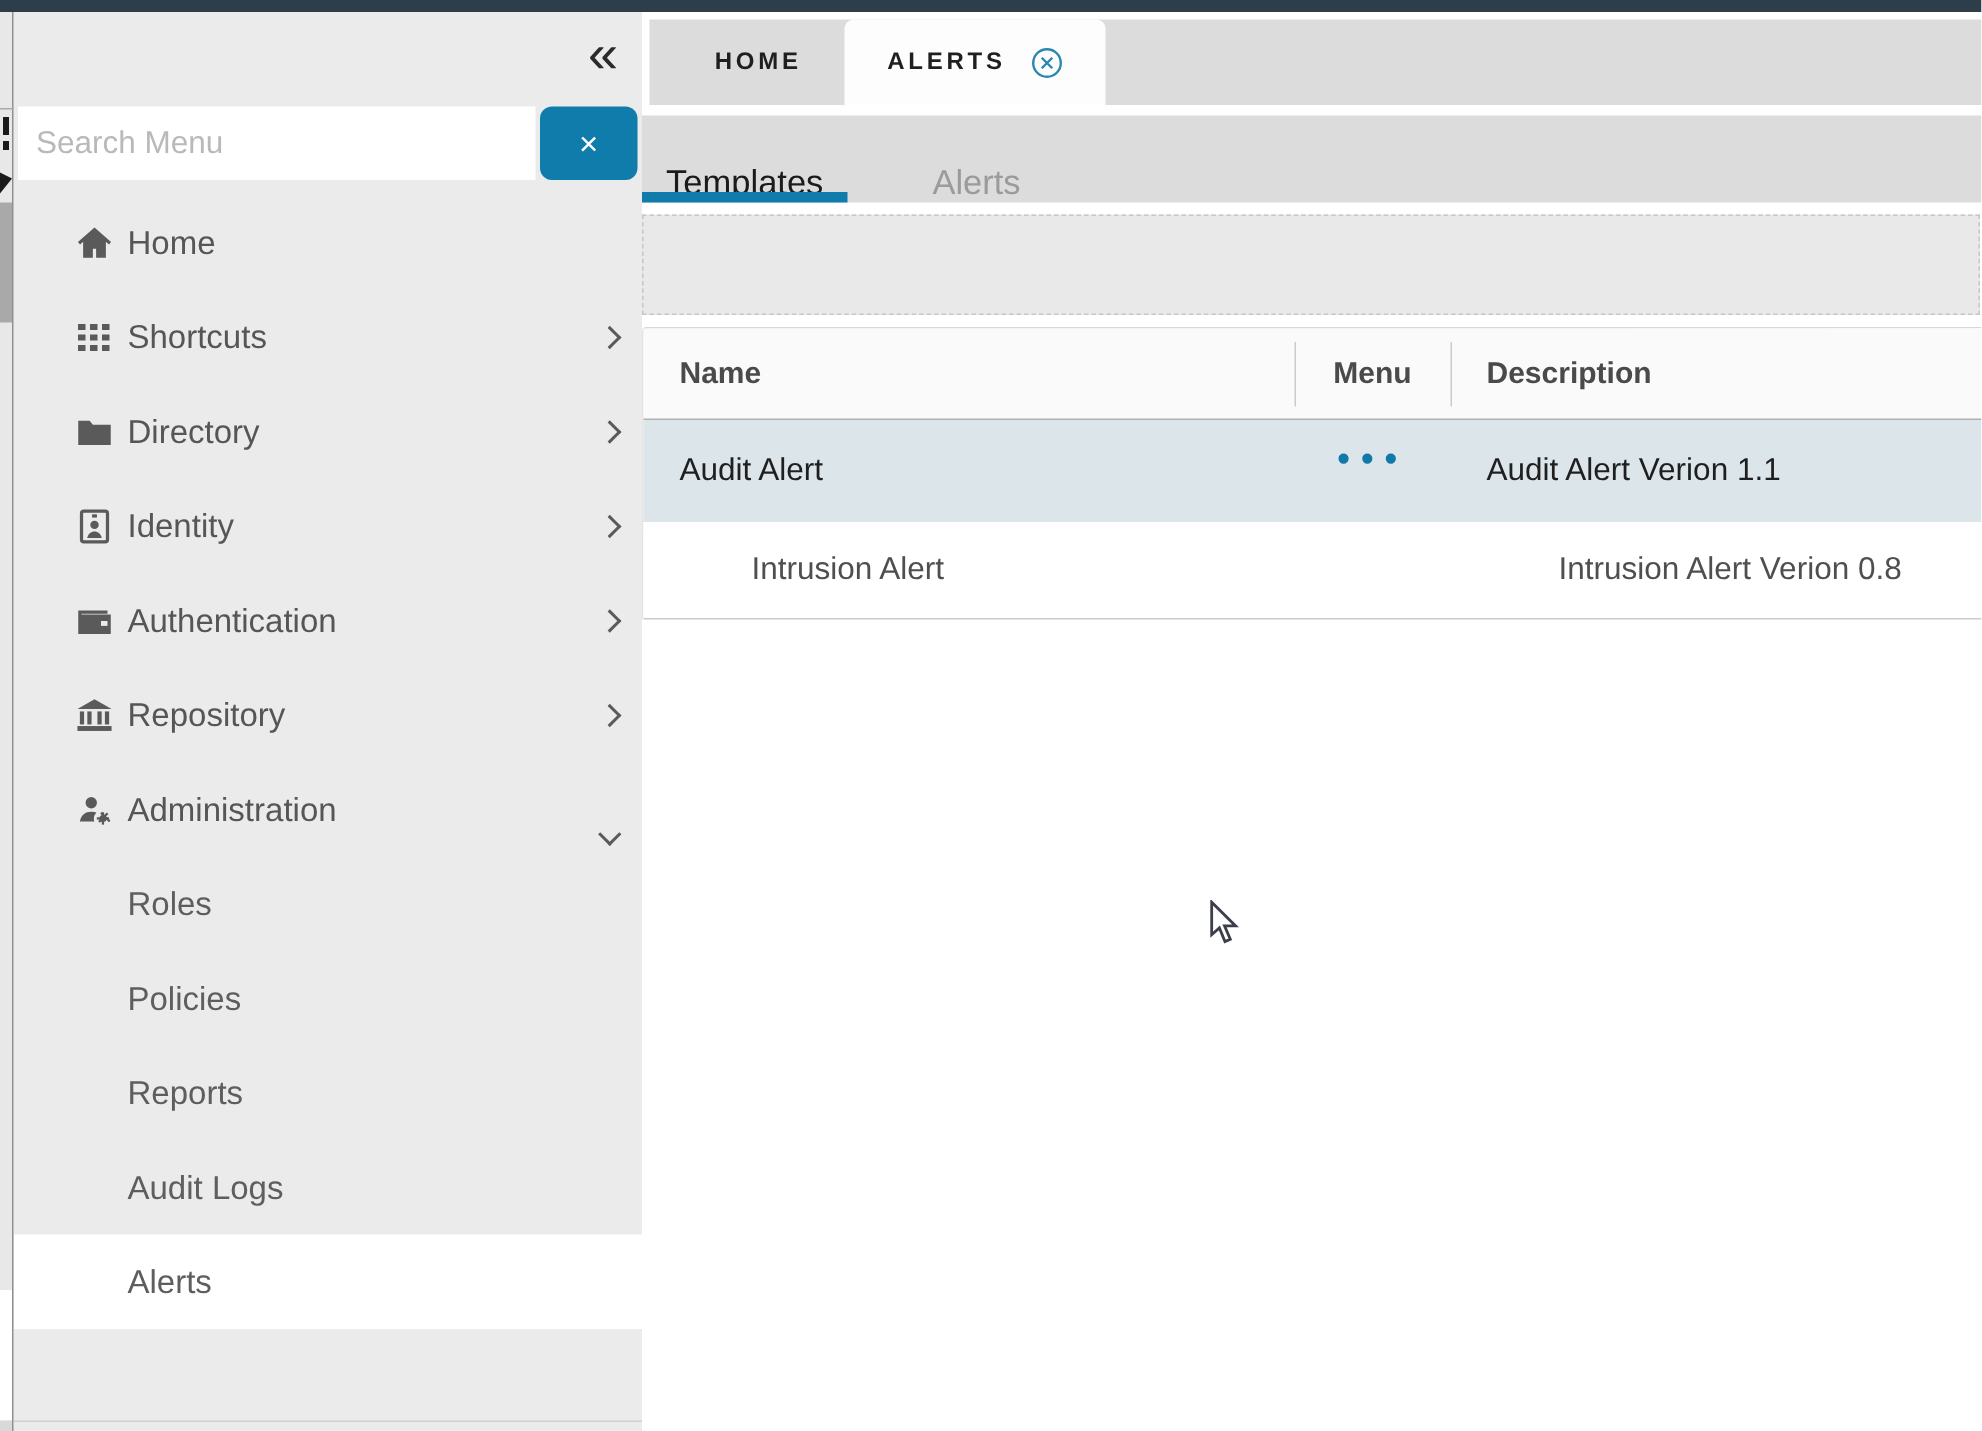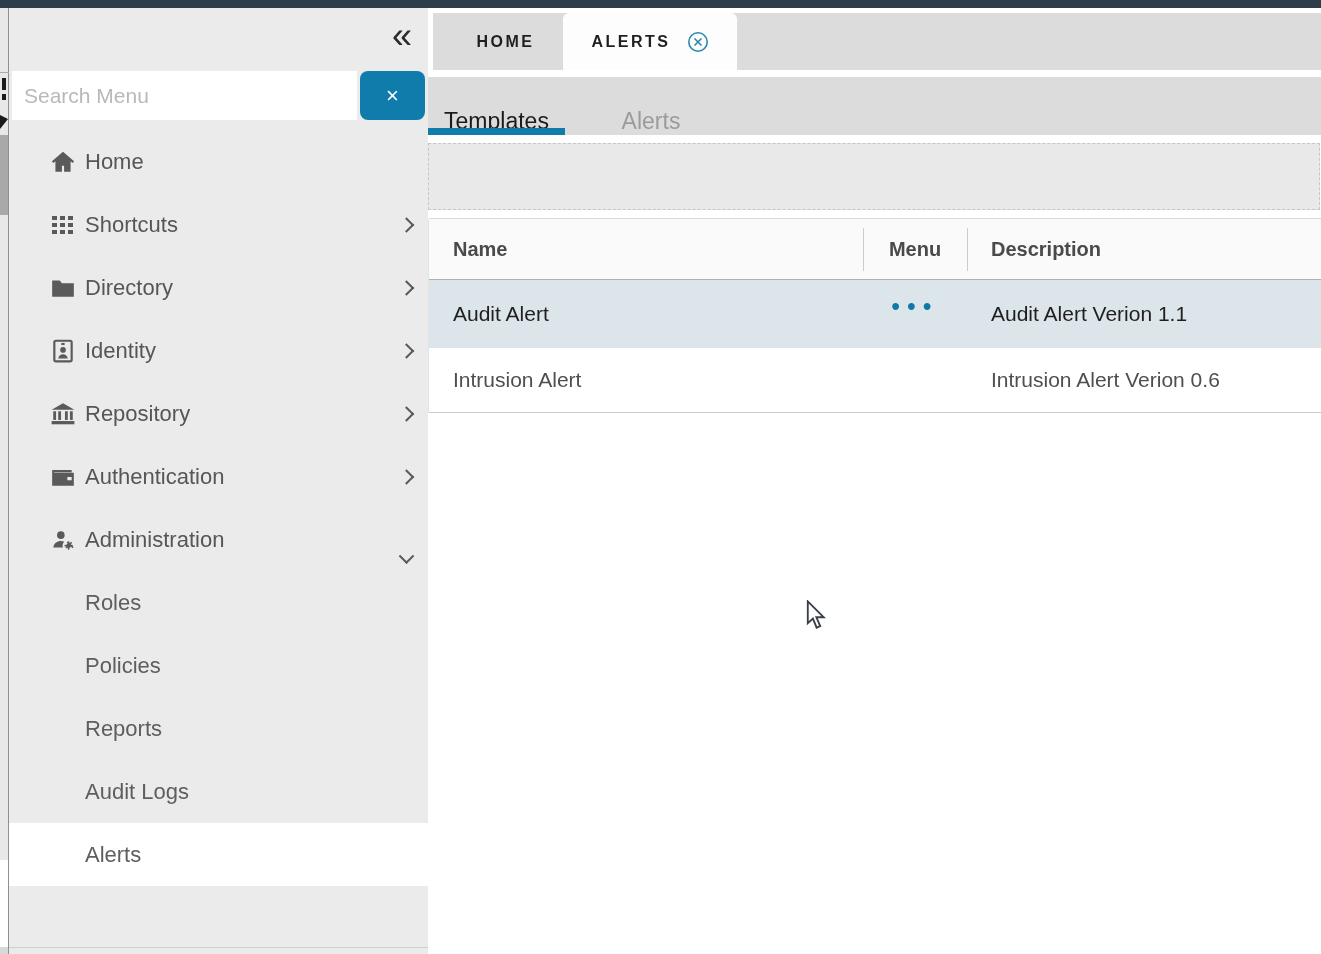--- a/index.html
+++ b/index.html
@@ -73,21 +73,21 @@
   .grid-header { position:relative; height:61px; background:#fafafa; border-bottom:1px solid #b0b0b0;
     display:flex; align-items:center; }
   .grid-header .vsep { position:absolute; top:9px; width:1px; height:43px; background:#ccc; }
   .vsep.s1 { left:434px; } .vsep.s2 { left:538px; }
   .col-name { width:434px; padding-left:24px; }
   .col-menu { width:104px; text-align:center; }
   .col-desc { flex:1; padding-left:24px; }
   .grid-header > div { font-size:20px; font-weight:700; color:#4a4a4a; }
   .grid-row { display:flex; align-items:center; background:#fff; cursor:pointer; }
   .grid-row.r1 { height:68px; background:#dbe5ea; }
-  .grid-row.r2 { height:65px; border-bottom:1px solid #ccc; }
+  .grid-row.r2 { height:65px; border-bottom:1px solid #ccc;padding-left:48px; }
   .grid-row .col-name, .grid-row .col-desc { font-size:21px; }
   .grid-row.r1 .col-name, .grid-row.r1 .col-desc { color:#1f1f1f; }
   .grid-row.r2 .col-name, .grid-row.r2 .col-desc { color:#4f4f4f; }
   .dots { color:#1178a8; font-size:25px; letter-spacing:7px; line-height:10px; display:inline-block;
     transform:translateY(-4px); cursor:pointer; }
 
   .cursor { position:absolute; left:806px; top:600px; z-index:50; pointer-events:none; }
 </style>
 </head>
 <body>
@@ -162,40 +162,40 @@
             <rect x="10.5" y="4.5" width="3" height="2" fill="currentColor" stroke="none"></rect>
           </svg>
         </span>
         <span class="lbl">Identity</span>
         <span class="chev right"></span>
       </div>
 
       <div class="menu-item">
         <span class="icn">
           <svg width="26" height="26" viewBox="0 0 24 24" fill="currentColor">
+            <path d="M2 5.5h18v2H4v.5h18V20H2V5.5z"></path>
+              <rect x="16" y="12" width="4" height="3" fill="#ebebeb"></rect>
+          </svg>
+        </span>
+        <span class="lbl">Authentication</span>
+        <span class="chev right"></span>
+      </div>
+
+      <div class="menu-item">
+        <span class="icn">
+          <svg width="26" height="26" viewBox="0 0 24 24" fill="currentColor">
             <path d="M12 2 1.5 8h21L12 2z"></path>
               <rect x="3" y="9.5" width="2.6" height="8"></rect>
               <rect x="7.6" y="9.5" width="2.6" height="8"></rect>
             <rect x="13.8" y="9.5" width="2.6" height="8"></rect>
               <rect x="18.4" y="9.5" width="2.6" height="8"></rect>
             <rect x="1.5" y="18.5" width="21" height="3"></rect>
           </svg>
         </span>
         <span class="lbl">Repository</span>
-        <span class="chev right"></span>
-      </div>
-
-      <div class="menu-item">
-        <span class="icn">
-          <svg width="26" height="26" viewBox="0 0 24 24" fill="currentColor">
-            <path d="M2 5.5h18v2H4v.5h18V20H2V5.5z"></path>
-              <rect x="16" y="12" width="4" height="3" fill="#ebebeb"></rect>
-          </svg>
-        </span>
-        <span class="lbl">Authentication</span>
         <span class="chev right"></span>
       </div>
 
       <div class="menu-item">
         <span class="icn">
           <svg width="26" height="26" viewBox="0 0 24 24" fill="currentColor">
             <circle cx="10" cy="7.5" r="3.5"></circle>
             <path d="M3 19c.7-4 3.4-6 7-6 1.2 0 2.3.2 3.2.7-1 .9-1.6 2.2-1.6 3.6 0 .6.1 1.2.3 1.7H3z"></path>
             <g>
               <circle cx="17.2" cy="17.2" r="2.2"></circle>
@@ -269,21 +269,21 @@
         <div class="col-name">Audit Alert</div>
         <div class="col-menu">
           <span class="dots">•••</span>
         </div>
         <div class="col-desc">Audit Alert Verion 1.1</div>
       </div>
 
       <div class="grid-row r2">
         <div class="col-name">Intrusion Alert</div>
         <div class="col-menu"></div>
-        <div class="col-desc">Intrusion Alert Verion 0.6</div>
+        <div class="col-desc">Intrusion Alert Verion 0.8</div>
       </div>
     </div>
   </div>
 
   <svg class="cursor" width="20" height="30" viewBox="0 0 13.5 21">
     <path d="M1 1 L1 16.2 L4.6 13 L7.2 19.4 L9.7 18.3 L7 12.1 L12.2 12.1 Z" fill="#fdfdfd" stroke="#3b3f4a" stroke-width="1.3" stroke-linejoin="miter"></path>
   </svg>
 
 </div>
 

